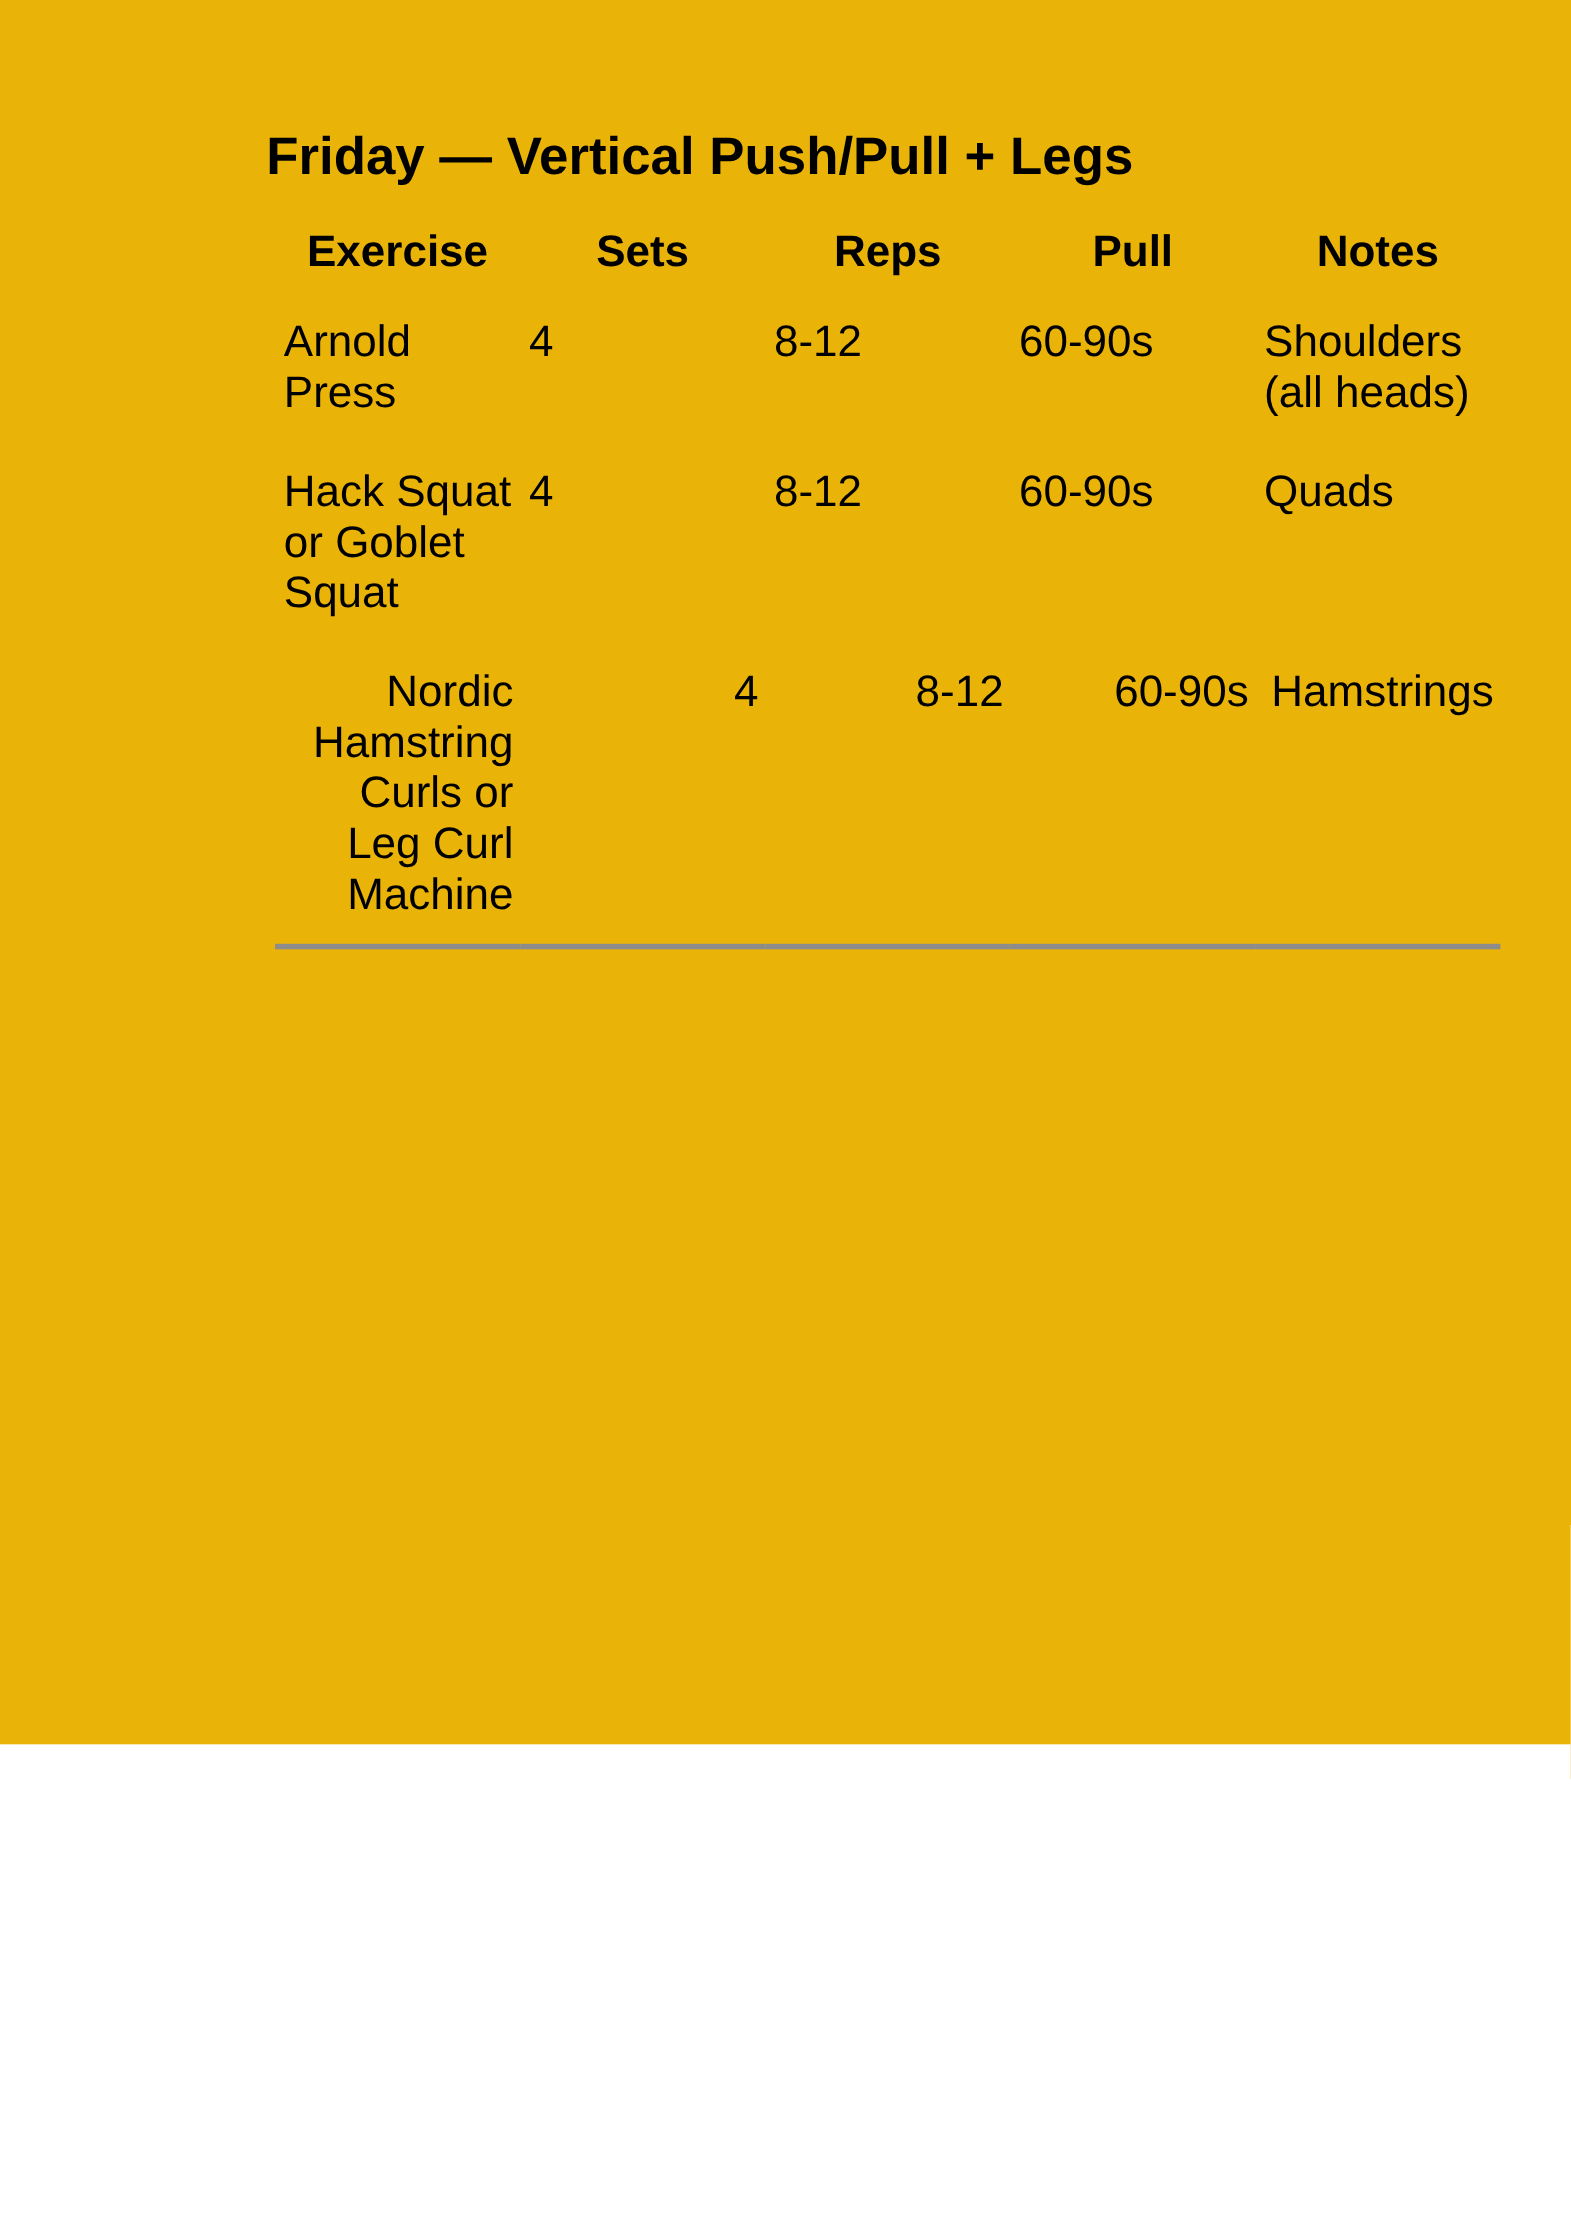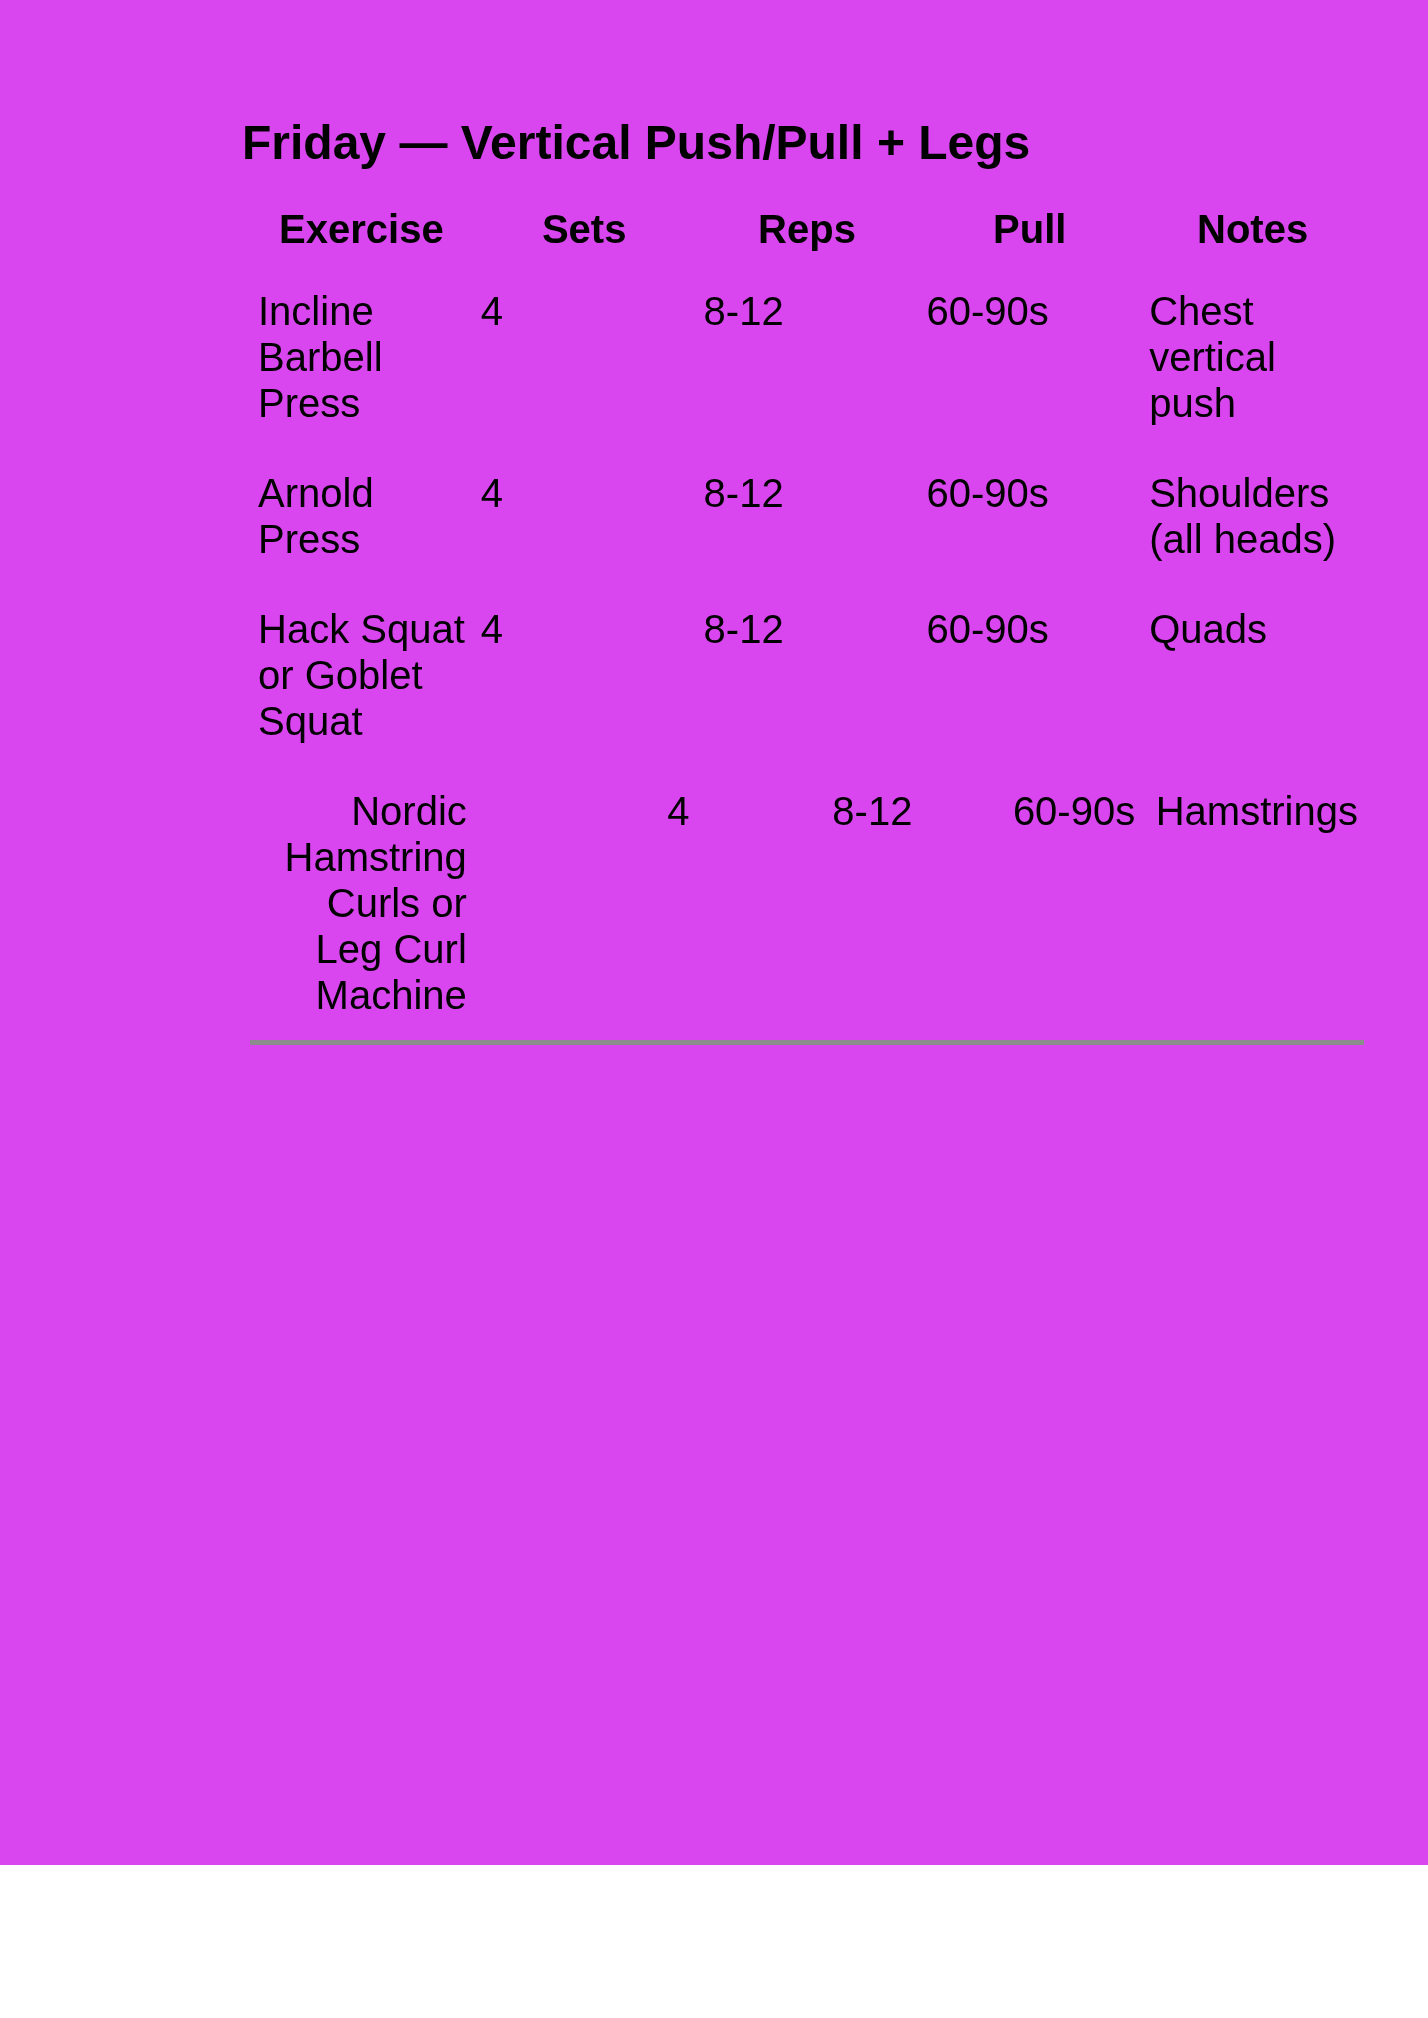--- a/index.html
+++ b/index.html
@@ -3,22 +3,22 @@
 <meta charset="utf-8">
 <style>
   html, body {
     margin: 0;
     padding: 0;
     background: #ffffff;
   }
   .page {
     position: relative;
     width: 1428px;
-    height: 1865px;
-    background: #d946ef;
+    height: 1586px;
+    background: #eab308;
     color: #000000;
     font-family: "Liberation Sans", "DejaVu Sans", sans-serif;
     overflow: hidden;
   }
   .title {
     margin: 0;
     padding: 115px 0 0 242px;
     font-size: 48px;
     line-height: 56px;
     font-weight: 700;
@@ -63,31 +63,20 @@
       <tr>
         <th>Exercise</th>
         <th>Sets</th>
         <th>Reps</th>
         <th>Pull</th>
         <th>Notes</th>
       </tr>
     </thead>
     <tbody>
       <tr>
-        <td>Incline
-Barbell
-Press</td>
-        <td>4</td>
-        <td>8-12</td>
-        <td>60-90s</td>
-        <td>Chest
-vertical
-push</td>
-      </tr>
-      <tr>
         <td>Arnold
 Press</td>
         <td>4</td>
         <td>8-12</td>
         <td>60-90s</td>
         <td>Shoulders
 (all heads)</td>
       </tr>
       <tr>
         <td>Hack Squat

